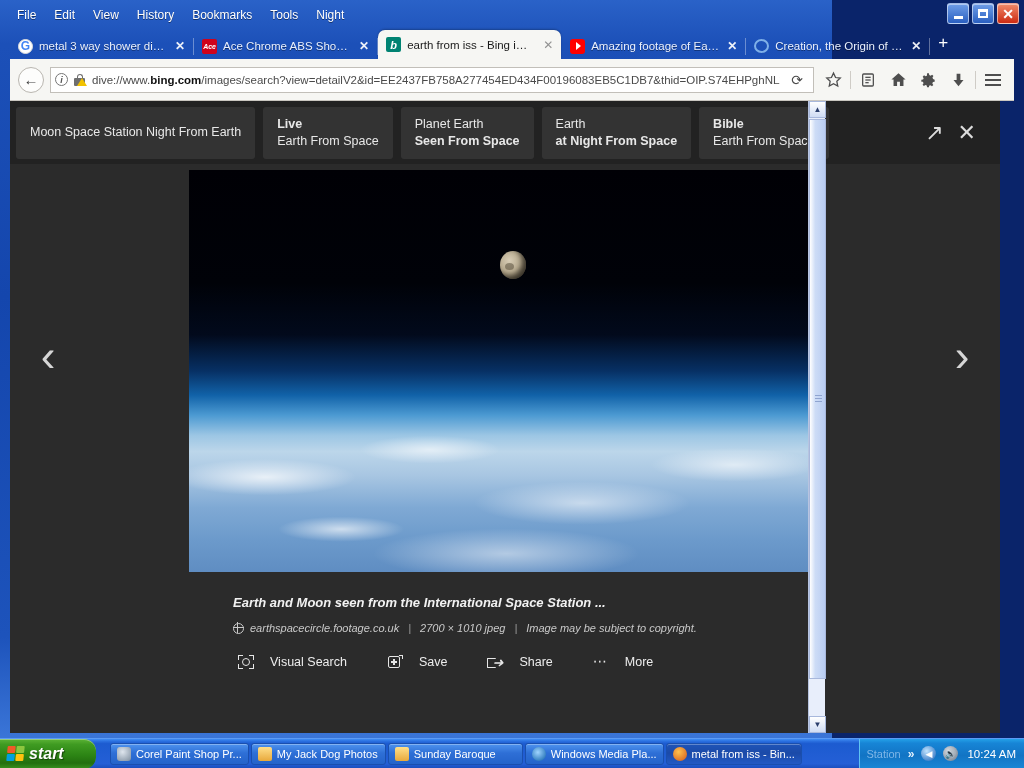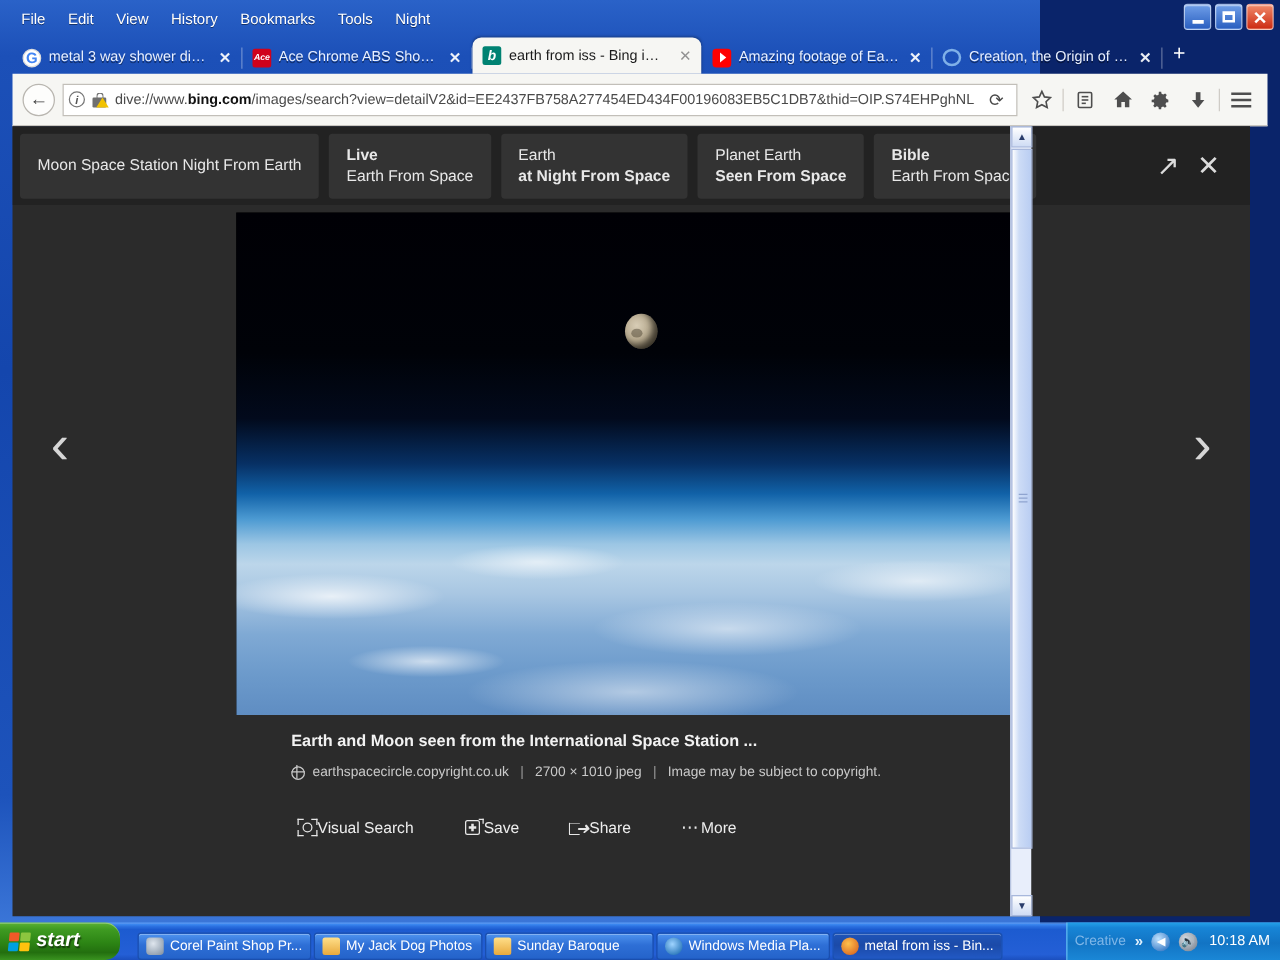--- a/index.html
+++ b/index.html
@@ -193,21 +193,21 @@
       radial-gradient(ellipse 90px 18px at 24% 72%, rgba(255,255,255,.65), transparent 70%);
   }
 
   .nav-arrow {
     position: absolute; top: 170px; color: #d6d6d6; font-size: 44px;
     font-weight: 200; line-height: 44px; width: 40px; text-align: center;
   }
   .nav-arrow.prev { left: 18px; }
   .nav-arrow.next { right: 18px; }
 
-  .caption-area { position: absolute; left: 223px; top: 420px; width: 560px; }
+  .caption-area { position: absolute; left: 223px; top: 430px; width: 560px; font-style: italic; }
   .cap-title {
     color: #f2f2f2; font-size: 13px; font-weight: bold; line-height: 18px;
     white-space: nowrap;
   }
   .cap-meta {
     margin-top: 9px; display: flex; align-items: center;
     color: #c9c9c9; font-size: 11px; line-height: 14px; white-space: nowrap;
   }
   .globe-ico {
     width: 11px; height: 11px; border-radius: 50%; border: 1.5px solid #c9c9c9;
@@ -216,21 +216,21 @@
   .globe-ico::before {
     content:""; position:absolute; left:-1.5px; top:3px; width:11px; height:1px; background:#c9c9c9;
   }
   .globe-ico::after {
     content:""; position:absolute; left:3px; top:-1.5px; width:1px; height:11px; background:#c9c9c9;
   }
   .cap-sep { margin: 0 9px; color: #9a9a9a; }
 
   .actions { position: absolute; left: 228px; top: 490px; display: flex; align-items: center; }
   .act {
-    display: flex; align-items: center; gap: 0; color: #ededed;
+    display: flex; align-items: center; gap: 16px; color: #ededed;
     font-size: 12.5px; margin-right: 40px; line-height: 16px;
   }
   .act-ico { width: 16px; height: 16px; position: relative; flex: 0 0 16px; }
   
   .vs-b { position: absolute; width: 5px; height: 5px; border: 1.6px solid #e6e6e6; }
   .vs-b.tl { left:0; top:1px; border-right:none; border-bottom:none; }
   .vs-b.tr { right:0; top:1px; border-left:none; border-bottom:none; }
   .vs-b.bl { left:0; bottom:1px; border-right:none; border-top:none; }
   .vs-b.br { right:0; bottom:1px; border-left:none; border-top:none; }
   .vs-lens { position:absolute; left:4px; top:4px; width:8px; height:8px;
@@ -267,21 +267,21 @@
     border: 1px solid #a8b8dc;
   }
   .sb-grip { position:absolute; left:5px; top:50%; margin-top:-4px;
              width:7px; height:8px; }
   .sb-grip i { display:block; width:7px; height:1px; background:#8fa4d0; margin-bottom:2px; }
 
   
   .taskbar {
     position: absolute; left: 0; bottom: 0; width: 1024px; height: 30px;
     background: linear-gradient(180deg,#3f8df4 0%,#2a6fdf 8%,#1c5bd0 16%,#245fd6 85%,#1b4fbe 100%);
-    display: flex; align-items: flex-end;
+    display: flex; align-items: center;
     border-top: 1px solid #5b9bf5;
   }
   .startbtn {
     width: 96px; height: 30px; flex: 0 0 96px;
     background: linear-gradient(180deg,#5cb336 0%,#3f9b22 18%,#2c8414 55%,#236f0f 80%,#3a9320 100%);
     border-radius: 0 12px 12px 0;
     display: flex; align-items: center; gap: 5px; padding-left: 7px;
     box-shadow: inset 0 1px 0 rgba(255,255,255,.35);
   }
   .flag { width: 17px; height: 15px; display: grid; grid-template-columns: 1fr 1fr;
@@ -451,26 +451,26 @@
 
       <div class="rel-bar">
         <div class="rel-chip single">
           <div class="l1">Moon Space Station Night From Earth</div>
         </div>
         <div class="rel-chip">
           <div class="l2">Live</div>
           <div class="l1">Earth From Space</div>
         </div>
         <div class="rel-chip">
+          <div class="l1">Planet Earth</div>
+          <div class="l2">Seen From Space</div>
+        </div>
+        <div class="rel-chip">
           <div class="l1">Earth</div>
           <div class="l2">at Night From Space</div>
-        </div>
-        <div class="rel-chip">
-          <div class="l1">Planet Earth</div>
-          <div class="l2">Seen From Space</div>
         </div>
         <div class="rel-chip">
           <div class="l2">Bible</div>
           <div class="l1">Earth From Space</div>
         </div>
 
         <div class="relbar-actions">
           <div class="rb-ico">↗</div>
           <div class="rb-ico">✕</div>
         </div>
@@ -484,21 +484,21 @@
         <div class="photo-wrap">
           <div class="sky"></div>
           <div class="cl-haze"></div>
           <div class="moon"></div>
         </div>
 
         <div class="caption-area">
           <div class="cap-title">Earth and Moon seen from the International Space Station ...</div>
           <div class="cap-meta">
             <span class="globe-ico"></span>
-            <span>earthspacecircle.copyright.co.uk</span>
+            <span>earthspacecircle.footage.co.uk</span>
             <span class="cap-sep">|</span>
             <span>2700 × 1010 jpeg</span>
             <span class="cap-sep">|</span>
             <span>Image may be subject to copyright.</span>
           </div>
         </div>
 
         <div class="actions">
           <div class="act">
             <span class="act-ico">
@@ -576,21 +576,21 @@
         <span class="task-ico ti-wmp"></span>
         <span class="task-label">Windows Media Pla...</span>
       </div>
       <div class="task active">
         <span class="task-ico ti-fx"></span>
         <span class="task-label">metal from iss - Bin...</span>
       </div>
     </div>
 
     <div class="tray">
-      <span class="creative-txt">Creative</span>
+      <span class="creative-txt">Station</span>
       <span class="tray-chev">»</span>
       <span class="tray-ico tr-blue">◀</span>
       <span class="tray-ico tr-spk">🔊</span>
-      <span class="clock">10:18 AM</span>
+      <span class="clock">10:24 AM</span>
     </div>
   </div>
 
 </div>
 
 </body></html>

